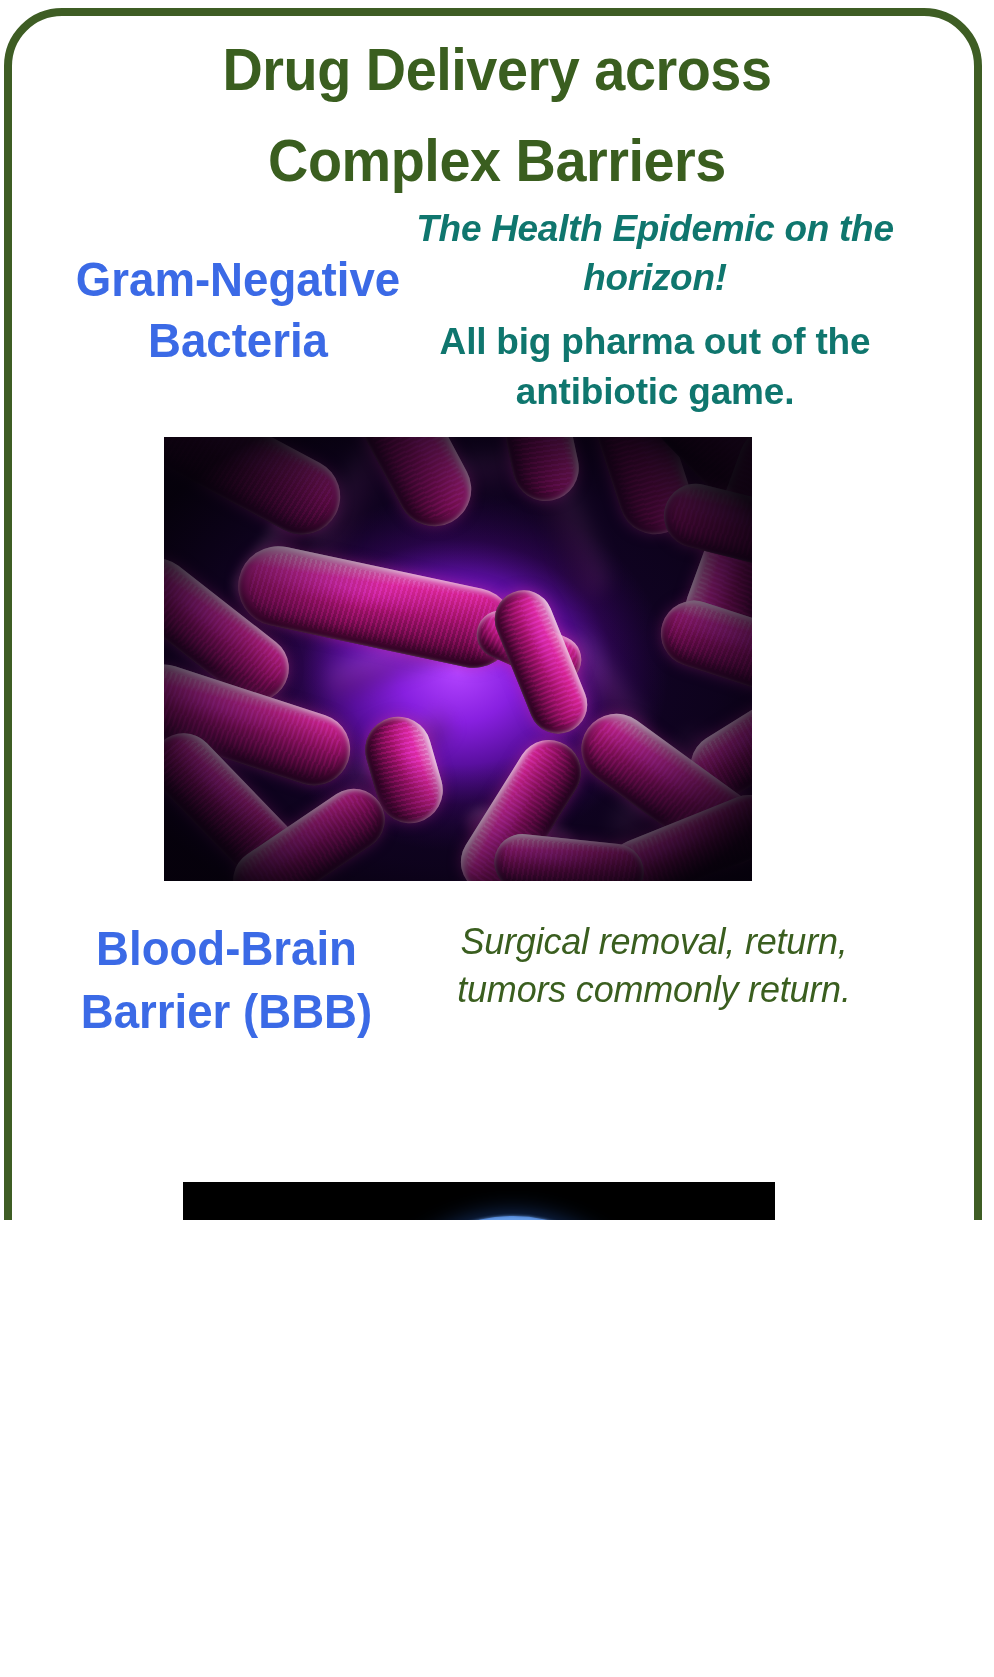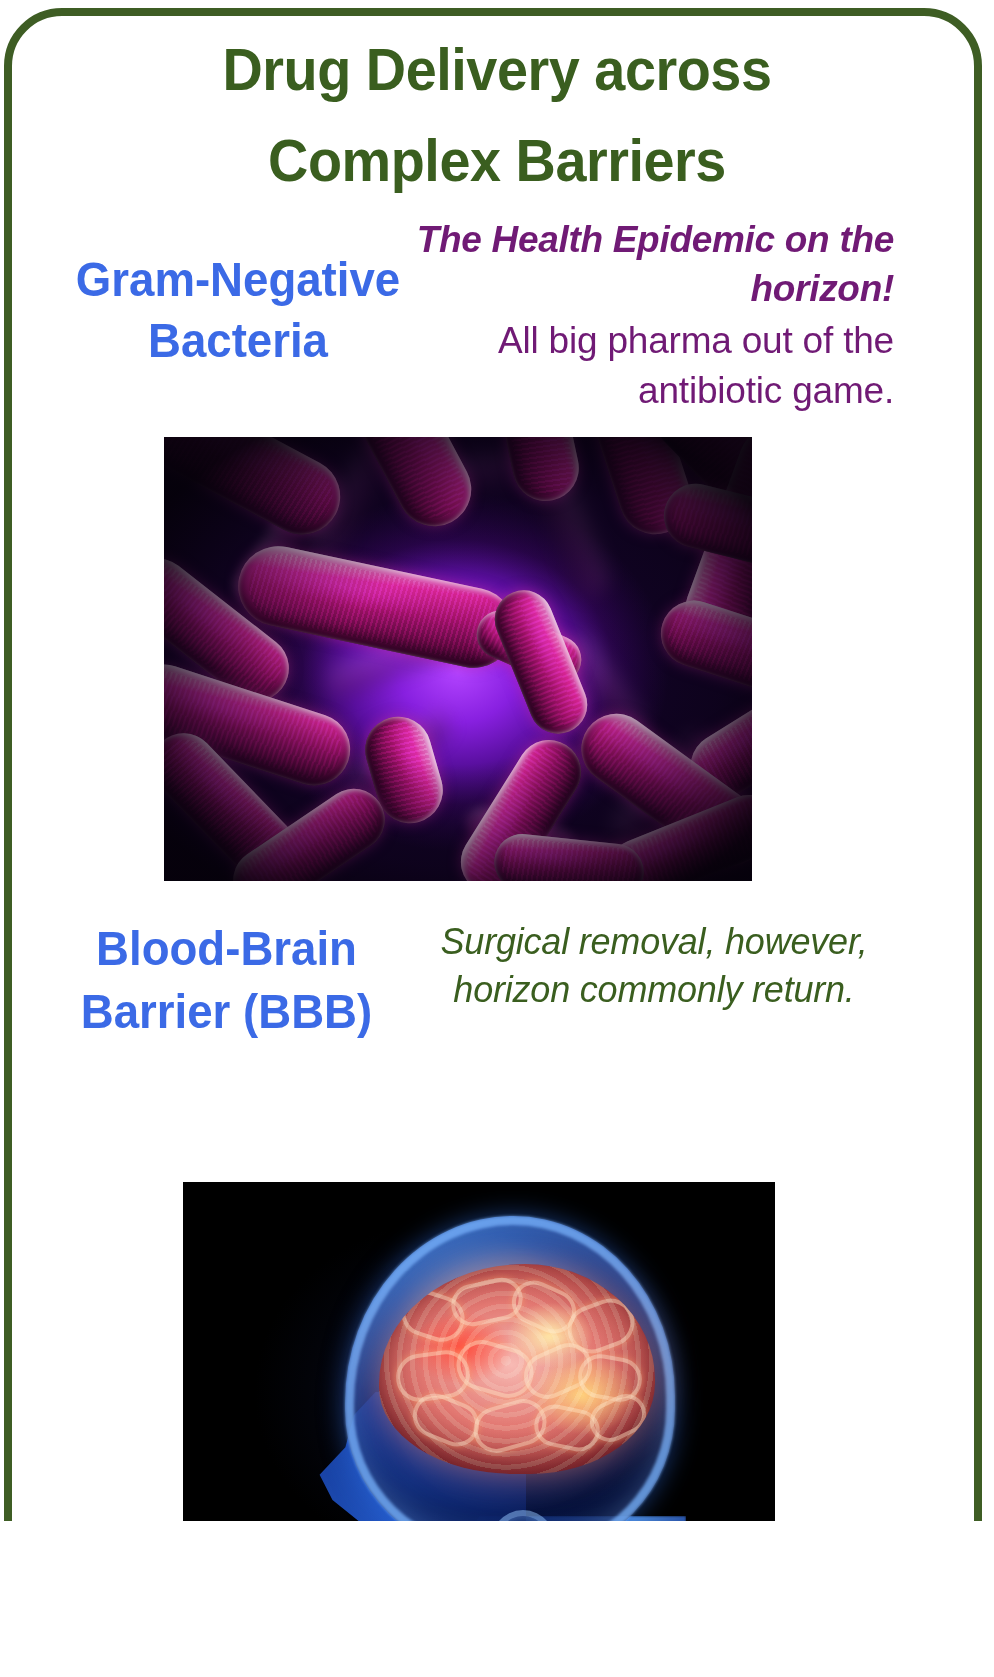--- a/index.html
+++ b/index.html
@@ -10,21 +10,21 @@
   body {
     width: 994px;
     height: 1677px;
     font-family: "Liberation Sans", sans-serif;
     overflow: hidden;
   }
 
   #slide {
     position: relative;
     width: 994px;
-    height: 1521px;
+    height: 1220px;
     background: #ffffff;
     overflow: hidden;
   }
 
   
   #frame {
     position: absolute;
     left: 4px;
     top: 8px;
     width: 978px;
@@ -61,39 +61,40 @@
     color: #3B6AE6;
     font-weight: bold;
     font-size: 48px;
     line-height: 1.28;
     transform: scaleX(0.95);
     transform-origin: 50% 0;
   }
   #gram-desc {
     position: absolute;
     left: 416px;
-    top: 215px;
+    top: 204px;
     width: 478px;
-    text-align: right;
-    color: #701a75;
+    text-align: center;
+    color: #0f766e;
   }
   #gram-desc .hdr {
     display: block;
     font-weight: bold;
     font-style: italic;
     font-size: 37px;
     line-height: 1.33;
     letter-spacing: -0.3px;
   }
   #gram-desc .body {
     display: block;
     font-size: 37px;
     line-height: 1.33;
-    margin-top: 3px;
+    margin-top: 15px;
     letter-spacing: -0.2px;
+    font-weight: bold;
   }
 
   
   #bbb-label {
     position: absolute;
     left: 34px;
     top: 918px;
     width: 385px;
     text-align: center;
     color: #3B6AE6;
@@ -410,21 +411,21 @@
     <div class="rod" style="left:60px;  top:382px; width:170px; height:62px; transform:rotate(-34deg);"></div>
     <div class="rod" style="left:440px; top:380px; width:180px; height:62px; transform:rotate(-22deg);"></div>
     <div class="rod" style="left:330px; top:402px; width:150px; height:56px; transform:rotate(6deg);"></div>
 
     <div class="vig"></div>
   </div>
 
   <div id="bbb-label">Blood-Brain Barrier (BBB)</div>
 
   <div id="bbb-desc">
-    <span class="body">Surgical removal, however, horizon commonly return.</span>
+    <span class="body">Surgical removal, return, tumors commonly return.</span>
   </div>
 
   <div id="brain-photo">
     <div class="ambient"></div>
     <div class="head">
       <div class="neck"></div>
       <div class="shoulder"></div>
       <div class="face"></div>
       <div class="skull"></div>
       <div class="skull-rim"></div>

